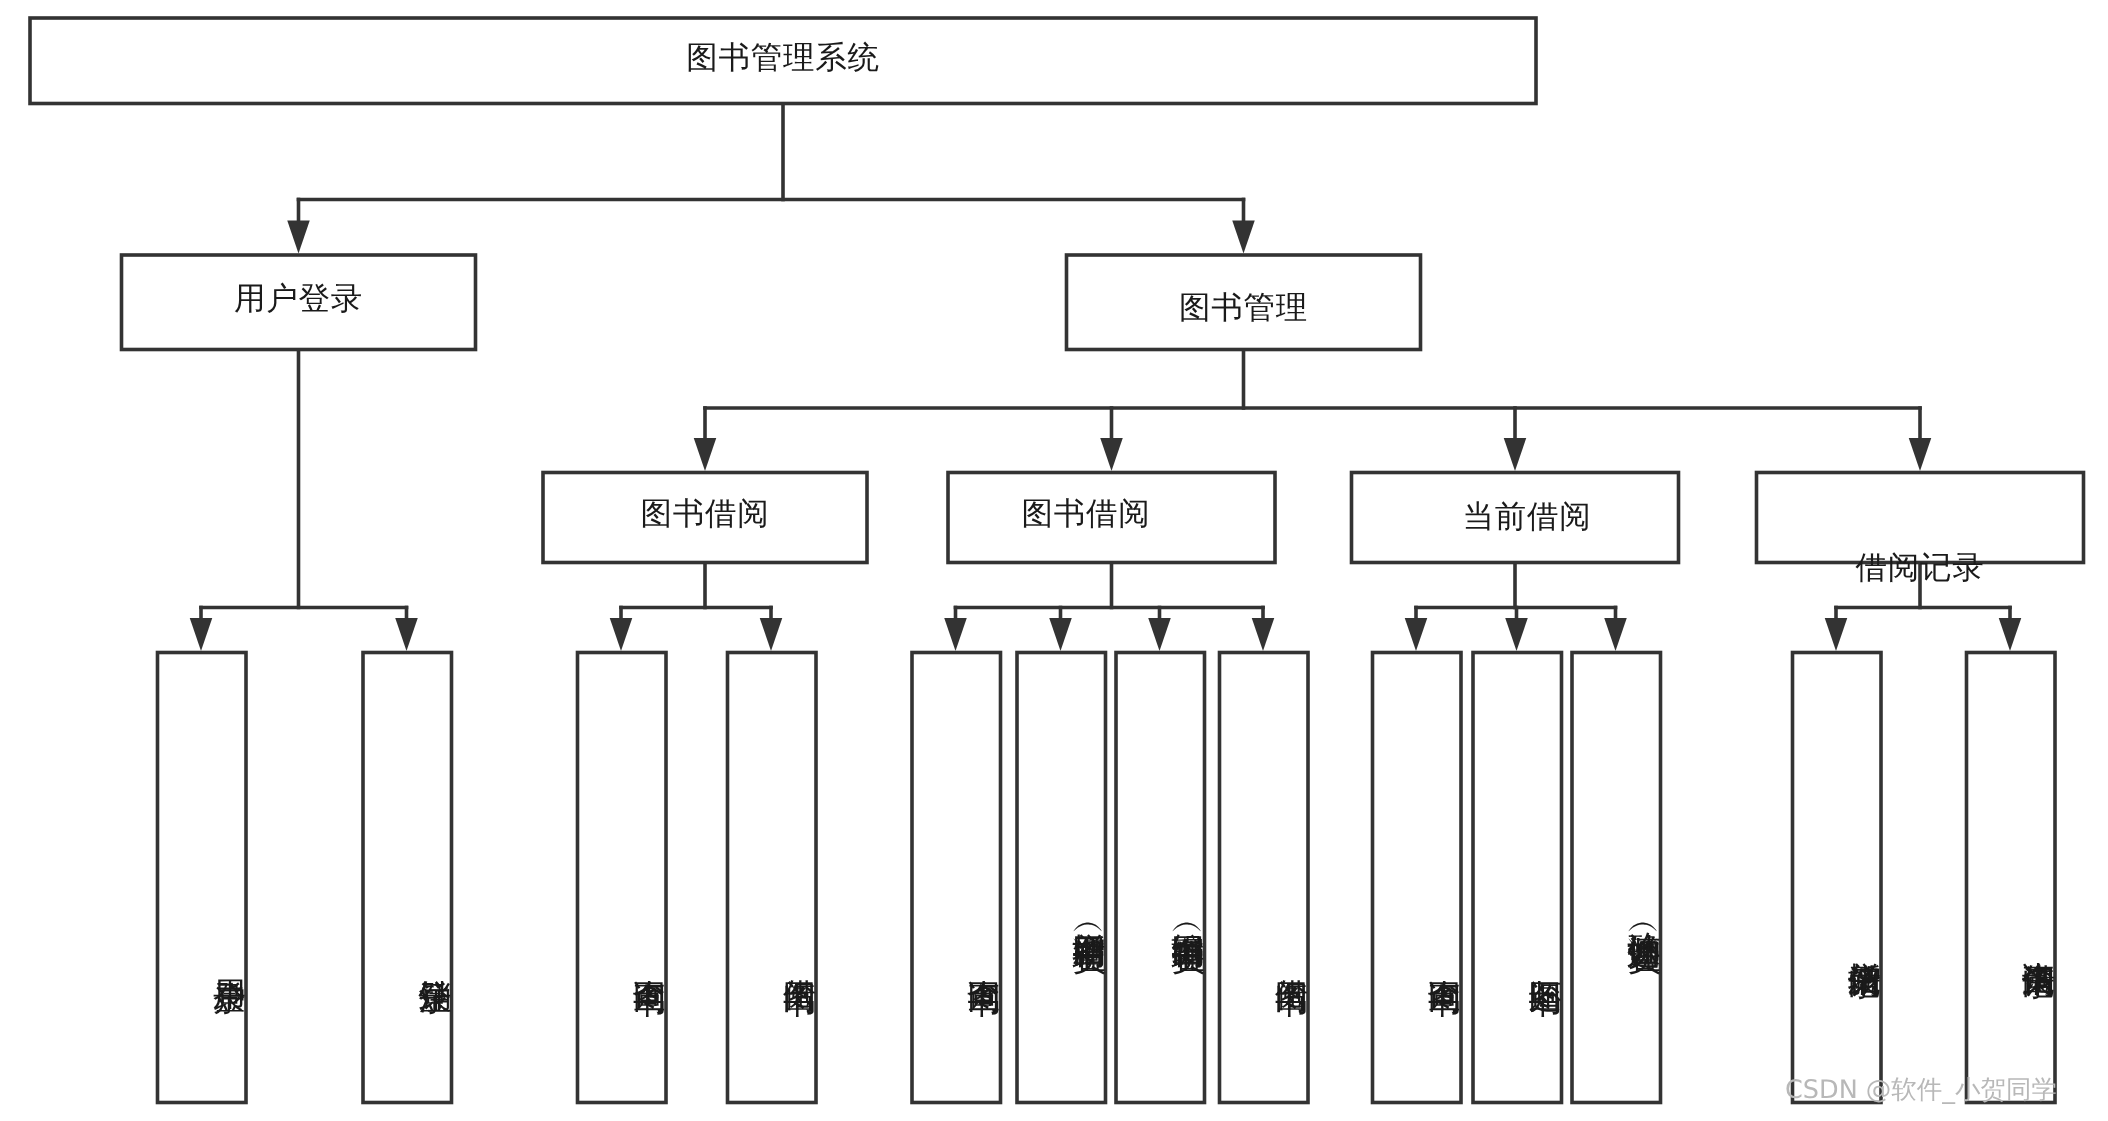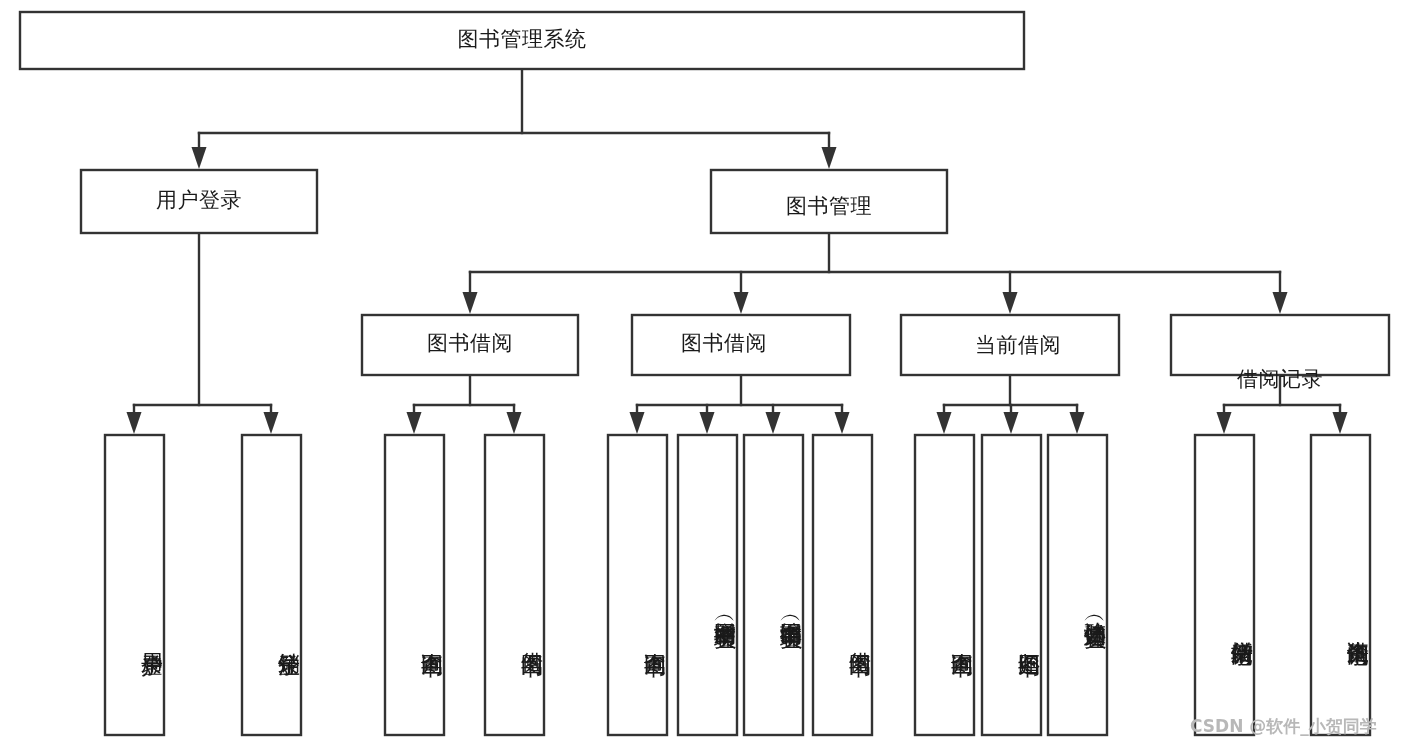--- a/index.html
+++ b/index.html
@@ -183,14 +183,14 @@
       <div class="node-label vertical" style="left: 608px; top: 435px; width: 59px; height: 300px; font-size: 22px; padding-top: 104.24px;">查询图书</div>
       <div class="node-label vertical" style="left: 678px; top: 435px; width: 59px; height: 300px; font-size: 22px; padding-top: 47.04px;">新增图书（管理员）</div>
       <div class="node-label vertical" style="left: 744px; top: 435px; width: 59px; height: 300px; font-size: 22px; padding-top: 47.04px;">编辑图书（管理员）</div>
       <div class="node-label vertical" style="left: 813px; top: 435px; width: 59px; height: 300px; font-size: 22px; padding-top: 104.24px;">借阅图书</div>
       <div class="node-label vertical" style="left: 915px; top: 435px; width: 59px; height: 300px; font-size: 22px; padding-top: 104.24px;">查询图书</div>
       <div class="node-label vertical" style="left: 982px; top: 435px; width: 59px; height: 300px; font-size: 22px; padding-top: 104.24px;">归还图书</div>
       <div class="node-label vertical" style="left: 1048px; top: 435px; width: 59px; height: 300px; font-size: 22px; padding-top: 47.04px;">确认归还（管理员）</div>
       <div class="node-label vertical" style="left: 1195px; top: 435px; width: 59px; height: 300px; font-size: 22px; padding-top: 81.36px;">新增借阅记录</div>
       <div class="node-label vertical" style="left: 1311px; top: 435px; width: 59px; height: 300px; font-size: 22px; padding-top: 81.36px;">查询借阅记录</div>
     </div>
-  <div class="watermark" style="left:1190px; top:715px;font-weight:bold;">CSDN @软件_小贺同学</div>
+  <div class="watermark" style="left:1190px; top:715px;">CSDN @软件_小贺同学</div>
 </div>
 
 </body></html>

